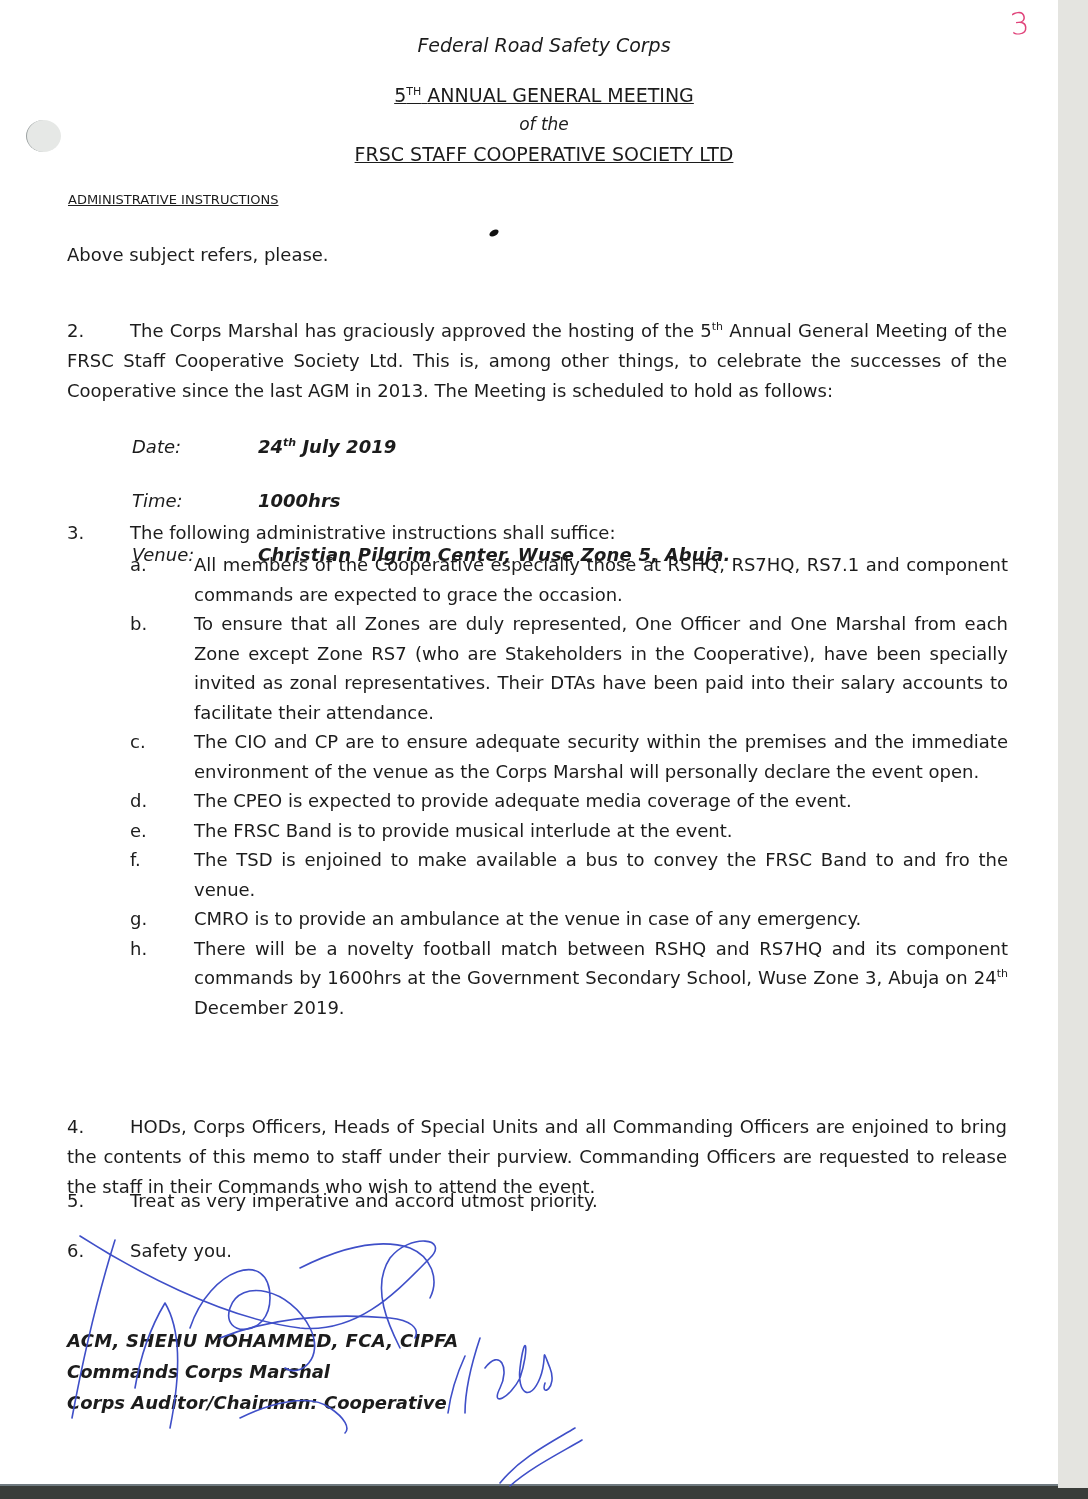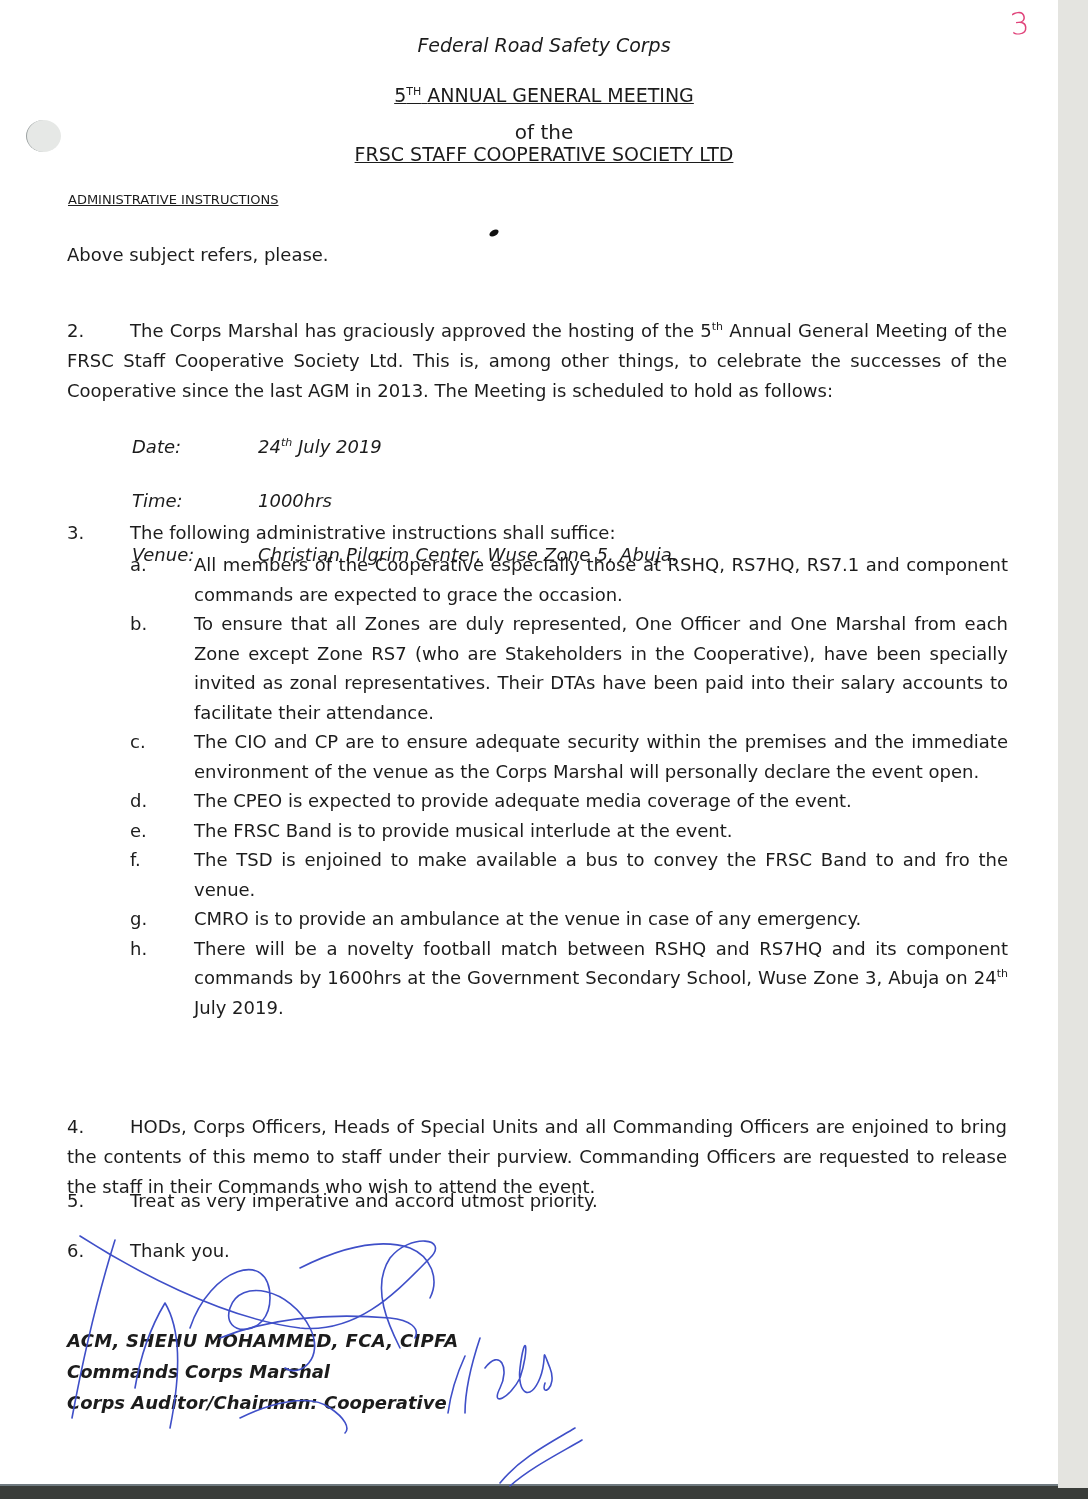--- a/index.html
+++ b/index.html
@@ -27,21 +27,21 @@
     position: absolute; left: 26px; top: 120px; width: 34px; height: 32px;
     border-radius: 50%; background: #e6e8e6; border-left: 1px solid #9aa0a0;
   }
   .smudge {
     position: absolute; left: 489px; top: 230px; width: 10px; height: 6px;
     background: #111; border-radius: 50%; transform: rotate(-30deg);
   }
   .center { position: absolute; left: 0; width: 1088px; text-align: center; }
   .hdr-org { top: 34px; font-size: 19px; font-style: italic; }
   .hdr-title { top: 84px; font-size: 19px; text-decoration: underline; }
-  .hdr-of { top: 120px; font-size: 20px; }
+  .hdr-of { top: 114px; font-size: 17px; font-style: italic; }
   .hdr-soc { top: 143px; font-size: 19px; text-decoration: underline; }
   .hdr-title sup { font-size: 11px; }
   .heading {
     position: absolute; left: 68px; top: 192px; font-size: 13px;
     text-decoration: underline;
   }
   .para {
     position: absolute; left: 67px; width: 940px; font-size: 18px;
     line-height: 30px; text-align: justify;
   }
@@ -51,21 +51,21 @@
   .p3 { top: 518px; }
   .p4 { top: 1078px; margin-top: 34px; }
   .p5 { top: 1186px; }
   .p6 { top: 1236px; }
   sup.th { font-size: 11px; line-height: 0; }
   .schedule {
     position: absolute; left: 132px; top: 408px; font-size: 18px; font-style: italic;
   }
   .schedule .row { height: 30px; line-height: 30px; display: flex; margin-top: 24px; }
   .schedule .lbl { width: 126px; }
-  .schedule .val { font-weight: normal; }
+  .schedule .val { font-weight: bold; }
   .schedule .row.v .val { letter-spacing: 0.2px; text-align: center; }
   .items {
     position: absolute; left: 130px; top: 550px; width: 878px; font-size: 18px;
     line-height: 29.5px;
   }
   .item { display: flex; }
   .item .ltr { width: 64px; flex: none; }
   .item .txt { flex: 1; text-align: justify; }
   .sig-block {
     position: absolute; left: 67px; top: 1325px; font-size: 18px;
@@ -138,29 +138,29 @@
     <div class="item">
         <span class="ltr">f.</span>
         <span class="txt">The TSD is enjoined to make available a bus to convey the FRSC Band to and fro the venue.</span>
       </div>
     <div class="item">
         <span class="ltr">g.</span>
         <span class="txt">CMRO is to provide an ambulance at the venue in case of any emergency.</span>
       </div>
     <div class="item">
         <span class="ltr">h.</span>
-        <span class="txt"><span>There will be a novelty football match between RSHQ and RS7HQ and its component commands by 1600hrs at the Government Secondary School, Wuse Zone 3, Abuja on 24</span><sup class="th">th</sup><span> July 2019.</span></span>
+        <span class="txt"><span>There will be a novelty football match between RSHQ and RS7HQ and its component commands by 1600hrs at the Government Secondary School, Wuse Zone 3, Abuja on 24</span><sup class="th">th</sup><span> December 2019.</span></span>
       </div>
   </div>
 
   <div class="para p4"><span class="num">4.</span><span>HODs, Corps Officers, Heads of Special Units and all Commanding Officers are enjoined to bring the contents of this memo to staff under their purview. Commanding Officers are requested to release the staff in their Commands who wish to attend the event.</span></div>
 
   <div class="para p5"><span class="num">5.</span><span>Treat as very imperative and accord utmost priority.</span></div>
 
-  <div class="para p6"><span class="num">6.</span><span>Thank you.</span></div>
+  <div class="para p6"><span class="num">6.</span><span>Safety you.</span></div>
 
   <div class="sig-block">
     <div class="sig-name">ACM, SHEHU MOHAMMED, FCA, CIPFA</div>
     <div class="sig-title">Commands Corps Marshal</div>
     <div class="sig-title">Corps Auditor/Chairman: Cooperative</div>
   </div>
 
   <svg class="signature" viewBox="0 0 520 260">
     <g fill="none" stroke="#3f4fc8" stroke-width="1.6" stroke-linecap="round">
       <path d="M10 8 C 60 40, 150 90, 230 100 C 290 106, 330 60, 360 30 C 380 10, 340 5, 320 30 C 300 60, 320 100, 330 120"></path>

